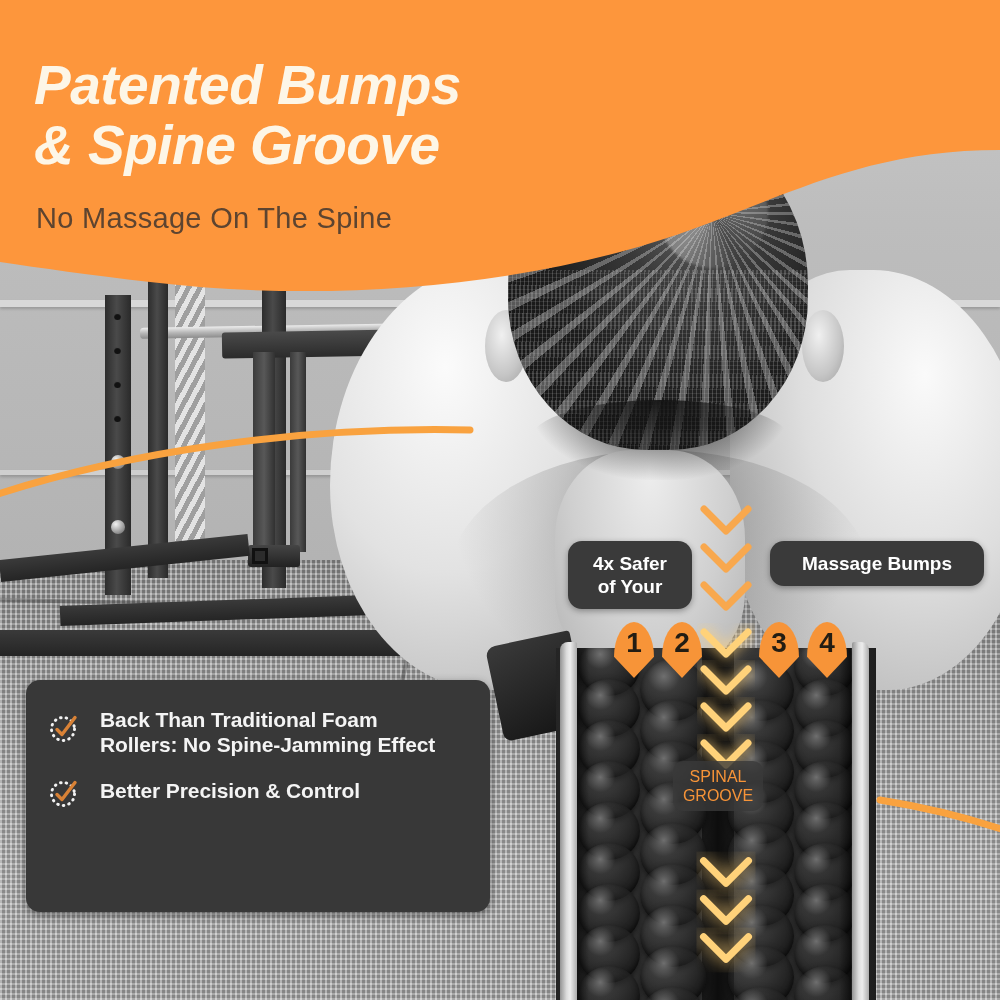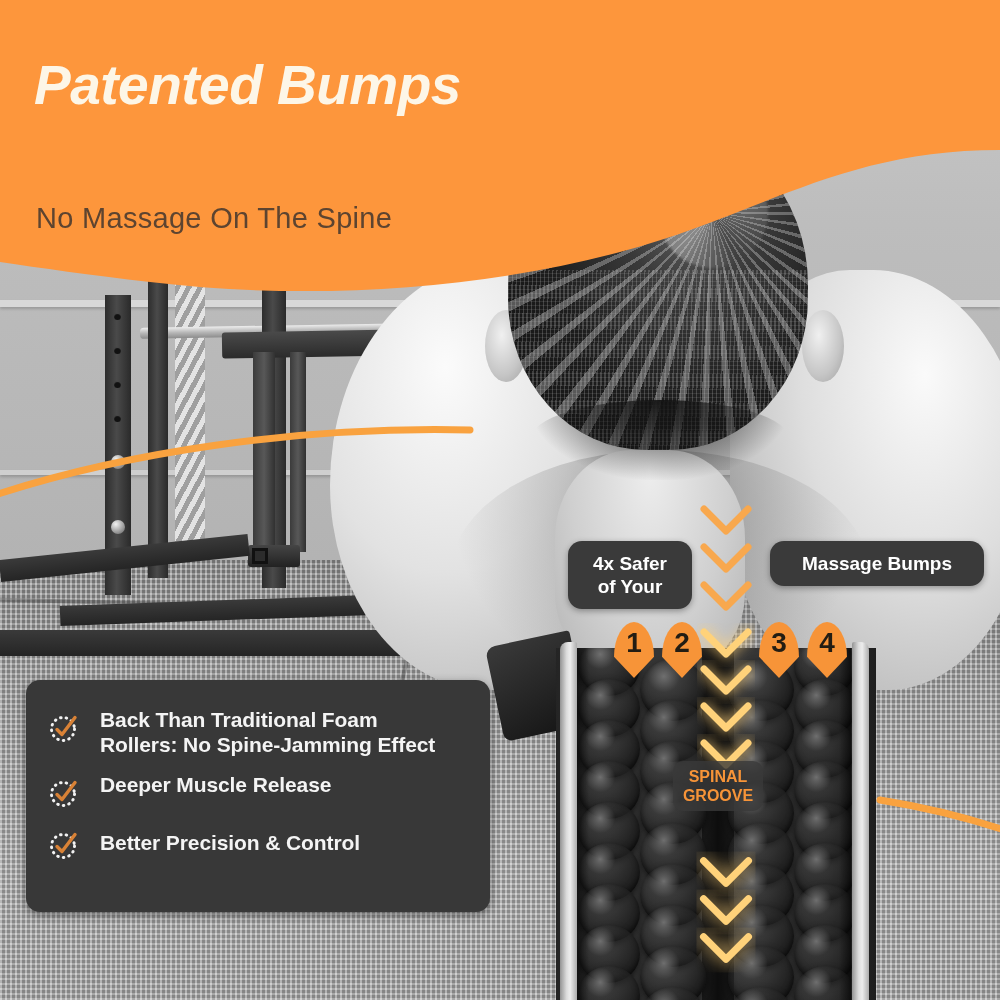--- a/index.html
+++ b/index.html
@@ -250,21 +250,21 @@
     box-shadow:0 2px 6px rgba(0,0,0,.35);
   }
   #chip-rows  { left:568px; top:541px; width:124px; }
   #chip-massage { left:770px; top:541px; width:214px; }
 
   
   #groove-tag {
     position:absolute; left:673px; top:761px; width:90px;
     background:rgba(58,58,58,.80);
     color:#f79438; border-radius:10px;
-    font-size:16px; font-weight:bold; line-height:1.2;
+    font-size:16px; font-weight:normal; line-height:1.2;
     text-align:center; padding:6px 4px;
   }
 
   
   #feature-panel {
     position:absolute; left:26px; top:680px; width:464px; height:232px;
     background:#383838; border-radius:14px;
     box-shadow:0 3px 10px rgba(0,0,0,.4);
     padding:28px 22px 18px 22px;
   }
@@ -378,20 +378,21 @@
       <div class="roller-rim rim-r" style="background: linear-gradient(90deg, rgb(154, 160, 0), rgb(233, 236, 43) 40%, rgb(246, 247, 106) 60%, rgb(181, 186, 8));"></div>
     </div>
   </div>
 
   <div class="header-band">
     <svg width="1000" height="300" viewBox="0 0 1000 300" style="position:absolute;left:0;top:0">
       <path id="header-shape" d="M0,0 L1000,0 L1000,150 C840,150 760,215 620,252 C470,292 300,300 150,282 C90,275 40,268 0,262 Z" fill="#fd963c"></path>
     </svg>
     <div class="header-title" style="color: rgb(253, 246, 231); font-style: italic;">
       <div>Patented Bumps</div>
+      <div>&amp; Spine Groove</div>
     </div>
     <div class="header-sub" style="color: rgb(93, 68, 48);">No Massage On The Spine</div>
   </div>
 
   <svg class="swoosh" width="1000" height="1000" viewBox="0 0 1000 1000">
     <path id="swoosh-left" fill="none" stroke-width="7" stroke-linecap="round" d="M-20,500 C120,452 300,426 470,430" stroke="#f9a23f"></path>
     <path id="swoosh-right" fill="none" stroke-width="7" stroke-linecap="round" d="M880,800 C930,808 975,820 1010,832" stroke="#f9a23f"></path>
   </svg>
 
   <div class="chev-stack" id="chev-top" style="left:697px; top:500px;">
@@ -464,29 +465,20 @@
   <div id="feature-panel">
     <div class="feat-row" id="feat-0">
       <span class="check-wrap">
         <svg width="34" height="34" viewBox="0 0 34 34">
           <circle cx="15" cy="19" r="11.5" fill="none" stroke="#f2f2f2" stroke-width="3" stroke-linecap="round" stroke-dasharray="0.6 5.1"></circle>
           <path d="M9,19.5 L14,24.5 L27,7.5" fill="none" stroke="#d98236" stroke-width="3.4" stroke-linecap="round" stroke-linejoin="round"></path>
         </svg>
       </span>
       <span class="feat-text">Back Than Traditional Foam Rollers: No Spine-Jamming Effect</span>
     </div>
-    <div class="feat-row" id="feat-1">
-      <span class="check-wrap">
-        <svg width="34" height="34" viewBox="0 0 34 34">
-          <circle cx="15" cy="19" r="11.5" fill="none" stroke="#f2f2f2" stroke-width="3" stroke-linecap="round" stroke-dasharray="0.6 5.1"></circle>
-          <path d="M9,19.5 L14,24.5 L27,7.5" fill="none" stroke="#d98236" stroke-width="3.4" stroke-linecap="round" stroke-linejoin="round"></path>
-        </svg>
-      </span>
-      <span class="feat-text">Deeper Muscle Release</span>
-    </div>
     <div class="feat-row" id="feat-2">
       <span class="check-wrap">
         <svg width="34" height="34" viewBox="0 0 34 34">
           <circle cx="15" cy="19" r="11.5" fill="none" stroke="#f2f2f2" stroke-width="3" stroke-linecap="round" stroke-dasharray="0.6 5.1"></circle>
           <path d="M9,19.5 L14,24.5 L27,7.5" fill="none" stroke="#d98236" stroke-width="3.4" stroke-linecap="round" stroke-linejoin="round"></path>
         </svg>
       </span>
       <span class="feat-text">Better Precision &amp; Control</span>
     </div>
   </div>

